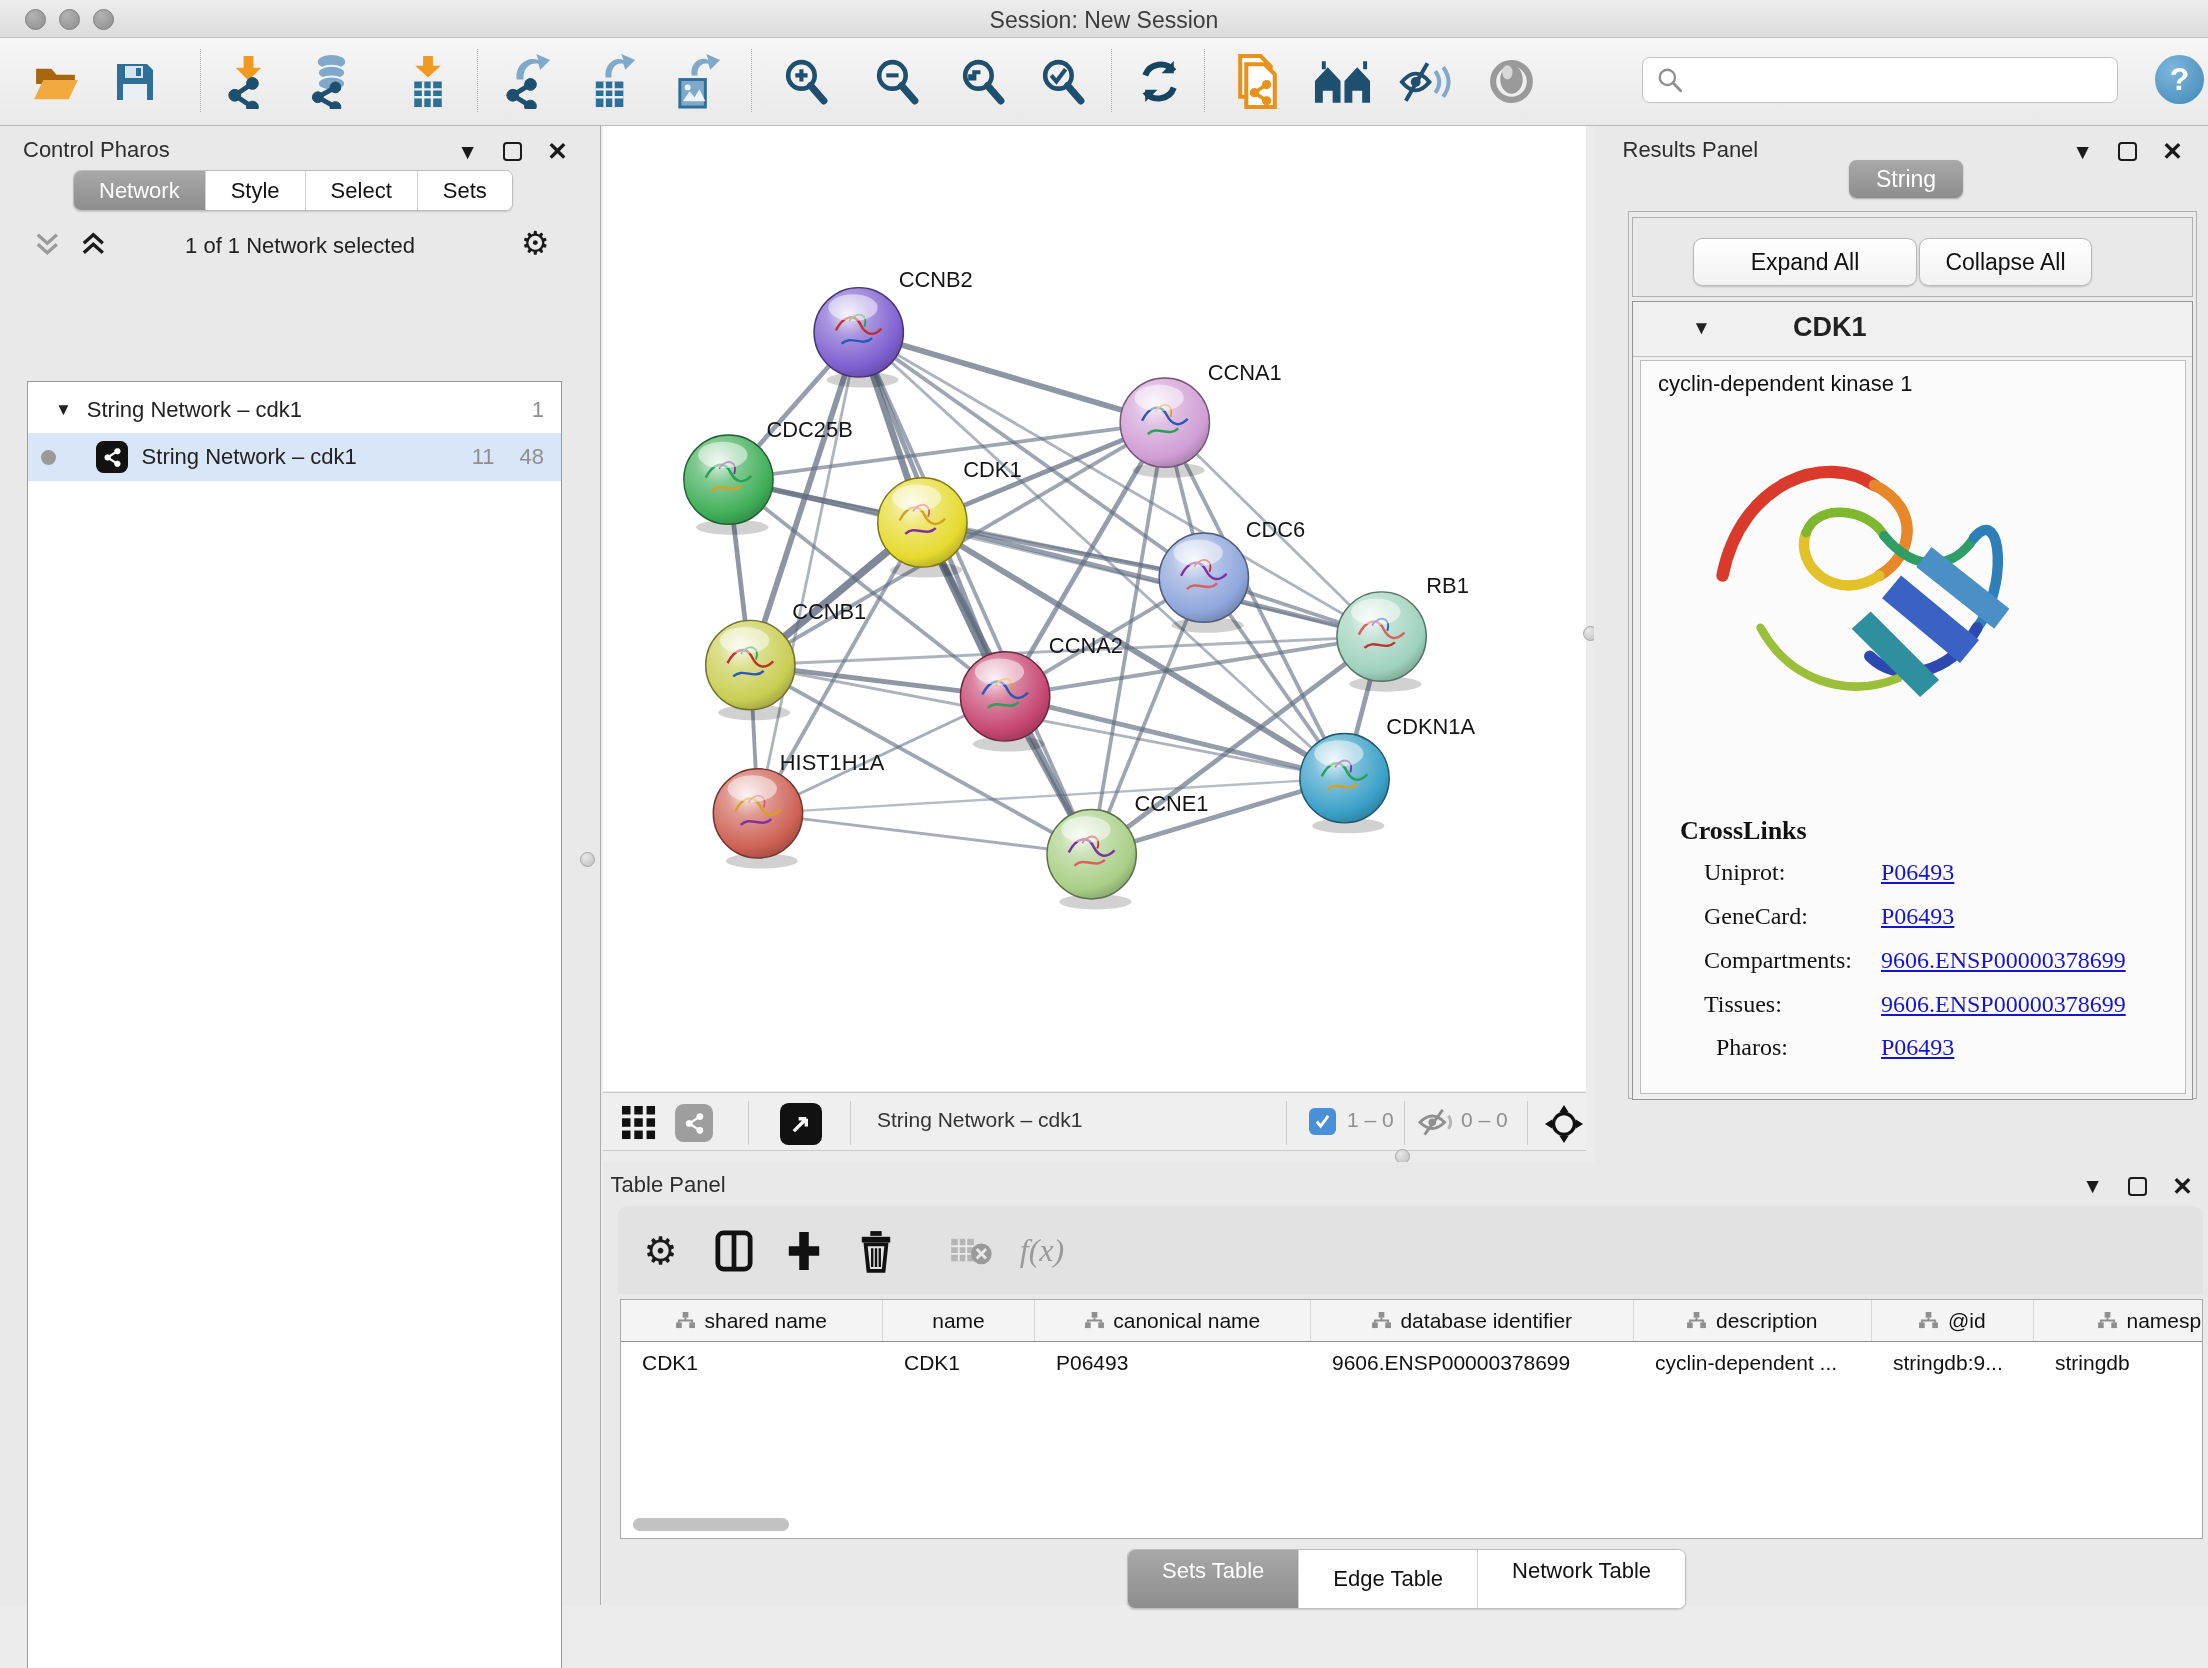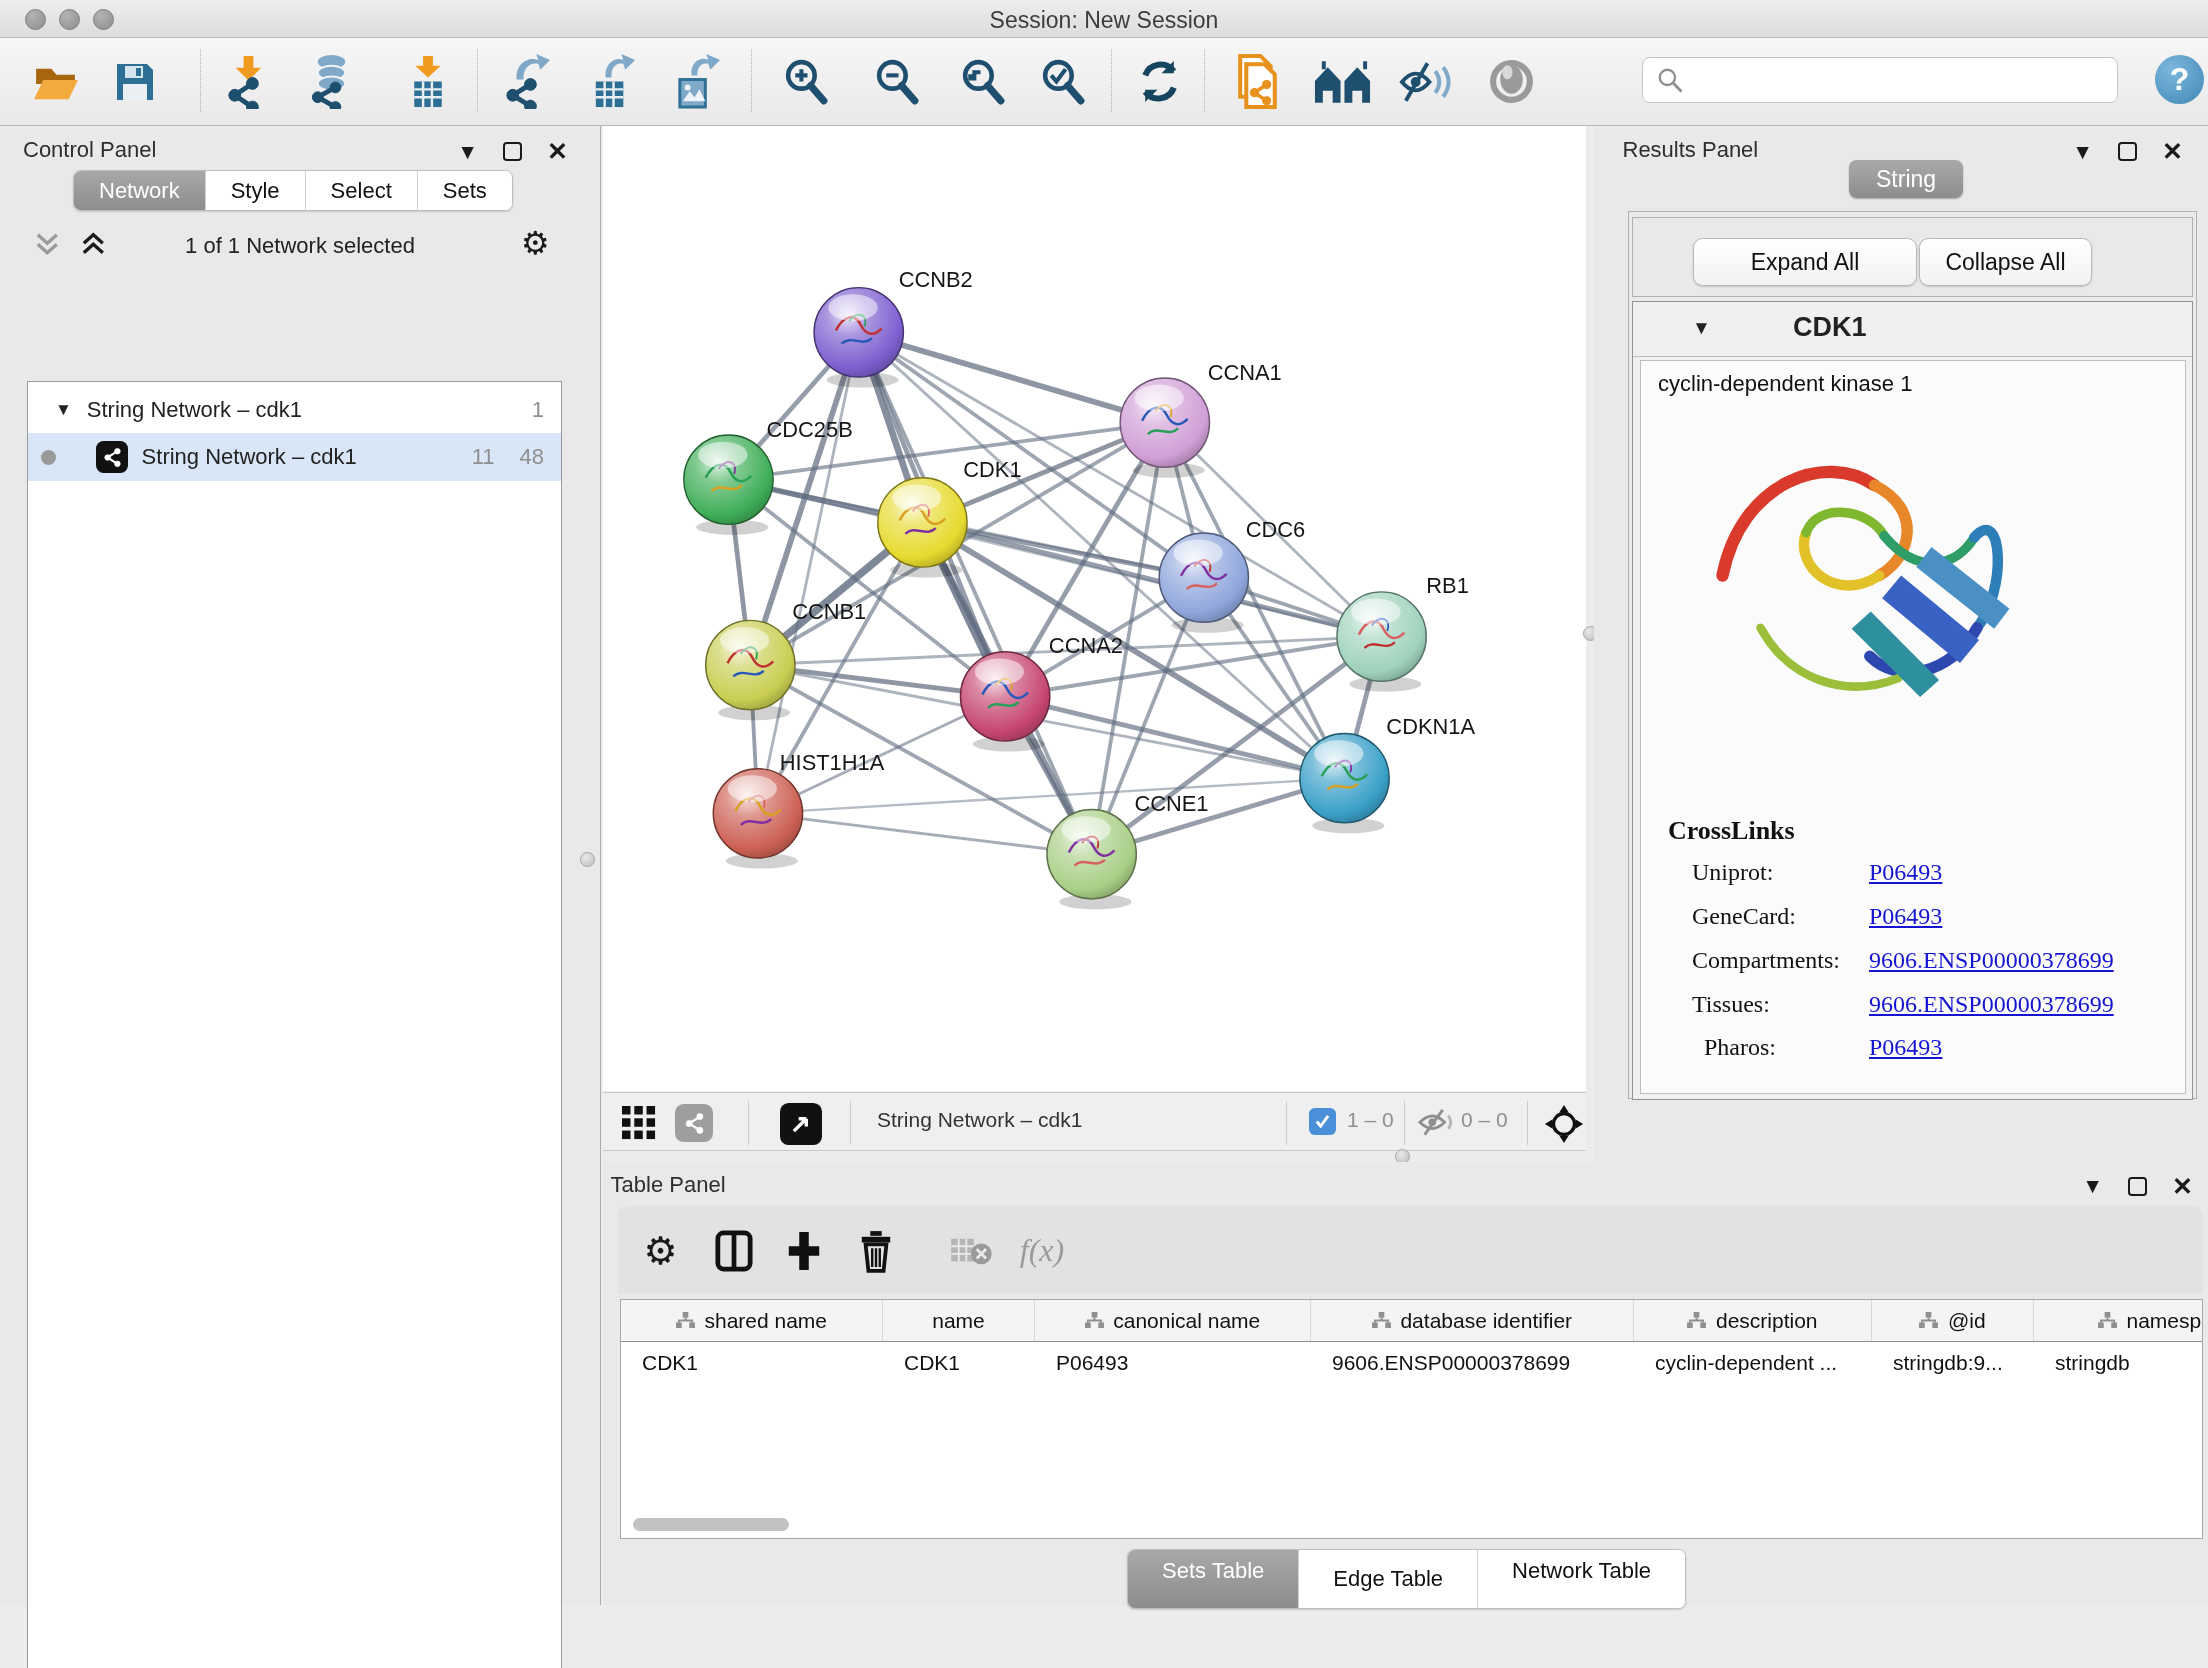--- a/index.html
+++ b/index.html
@@ -74,21 +74,21 @@
   .rp-btnbox { position:absolute; left:1632px; top:217px; width:561px; height:80px;
     background:#e9e9e9; border:1px solid #b0b0b0; }
   .rp-btn { position:absolute; top:238px; height:48px; background:linear-gradient(#ffffff,#f2f2f2);
     border:1px solid #b8b8b8; border-radius:9.5px; font-size:23px; color:#111;
     display:flex; align-items:center; justify-content:center;
     box-shadow:0 1px 1.9px rgba(0,0,0,.18); }
   .rp-section { position:absolute; left:1632px; top:301px; width:561px; height:799px;
     background:#f0f0f0; border:1px solid #949494; }
   .rp-inner { position:absolute; left:1640px; top:360px; width:546px; height:734px;
     background:#fbfbfb; border:1px solid #bdbdbd; }
-  .serif { font-family:"Liberation Serif", serif; }
+  .serif { font-family:"Liberation Serif", serif;margin-left:12px; }
   .xlink { color:#1414d2; text-decoration:underline; }
 
   
   .table-panel { left:603px; top:1162px; width:1605px; height:443px; background:#e9e9e9; }
   .tp-toolbar { position:absolute; left:618px; top:1206px; width:1585px; height:88px;
     background:#e2e2e2; border-radius:9.5px 9.5px 0 0; }
   .tp-icon { position:absolute; top:1225px; width:51px; height:51px; display:flex;
     align-items:center; justify-content:center; }
   .tablebox { position:absolute; left:620px; top:1299px; width:1583px; height:240px;
     background:#fff; border:1px solid #a8a8a8; overflow:hidden; }
@@ -282,21 +282,21 @@
       <svg width="28.5" height="28.5" viewBox="0 0 30 30" style="margin:0 9.5px 0 13.3px">
         <circle cx="12" cy="12" r="8" fill="none" stroke="#8f8f8f" stroke-width="2.5"></circle>
         <path d="M18 18 L26 26" stroke="#8f8f8f" stroke-width="3" stroke-linecap="round"></path>
       </svg>
       <input placeholder="" style="">
     </div>
     <div class="help-btn">?</div>
   </div>
 
   <div class="abs control-panel">
-    <div class="abs panel-title" style="left:23px; top:11.4px">Control Panel</div>
+    <div class="abs panel-title" style="left:23px; top:11.4px">Control Pharos</div>
     <div class="panel-ctrls" style="right:32px; top:11.4px">
       <span>▼</span>
       <span class="pc-box"></span>
       <span style="font-weight:bold; font-size:25px">✕</span>
     </div>
     <div class="seg abs" style="left:73px; top:44px">
       <div class="item sel">Network</div>
       <div class="item">Style</div>
       <div class="item">Select</div>
       <div class="item">Sets</div>

